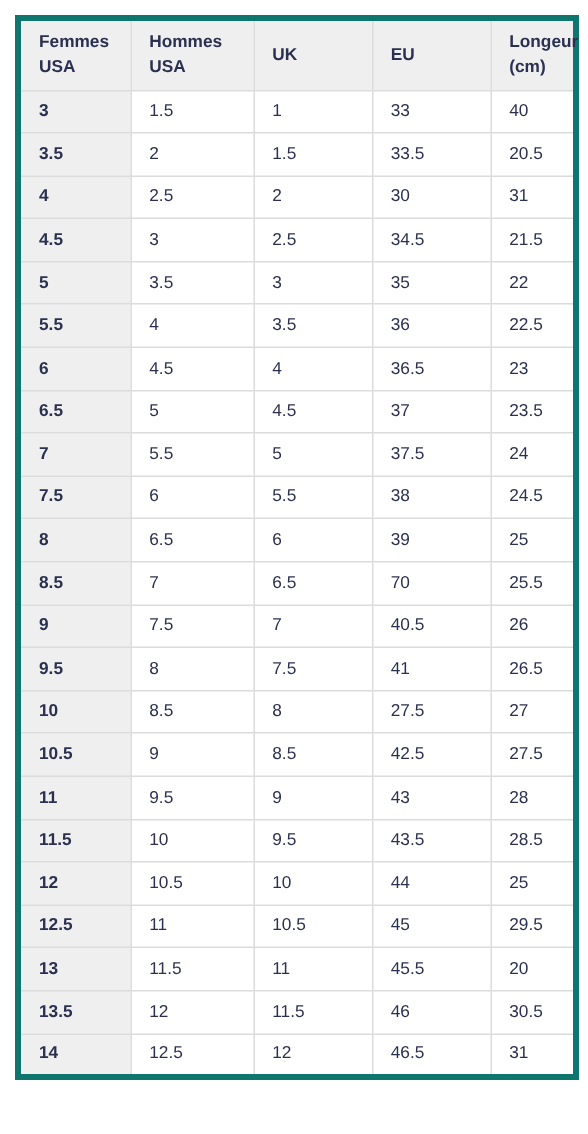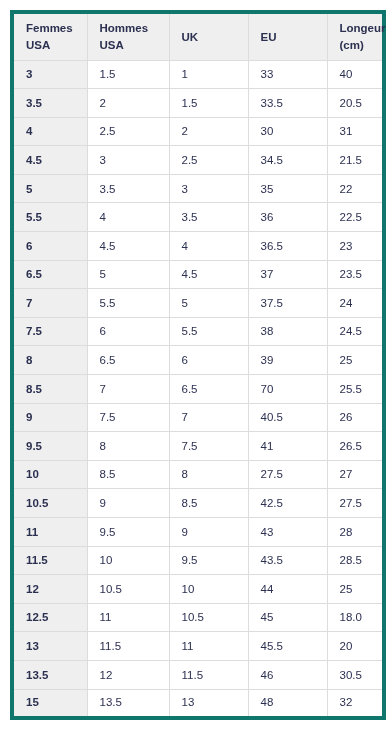--- a/index.html
+++ b/index.html
@@ -228,38 +228,38 @@
           <td>10.5</td>
           <td>10</td>
           <td>44</td>
           <td>25</td>
         </tr>
         <tr>
           <td class="firstcol">12.5</td>
           <td>11</td>
           <td>10.5</td>
           <td>45</td>
-          <td>18.0</td>
+          <td>29.5</td>
         </tr>
         <tr>
           <td class="firstcol">13</td>
           <td>11.5</td>
           <td>11</td>
           <td>45.5</td>
           <td>20</td>
         </tr>
         <tr>
           <td class="firstcol">13.5</td>
           <td>12</td>
           <td>11.5</td>
           <td>46</td>
           <td>30.5</td>
         </tr>
         <tr>
-          <td class="firstcol">15</td>
-          <td>13.5</td>
-          <td>13</td>
-          <td>48</td>
-          <td>32</td>
+          <td class="firstcol">14</td>
+          <td>12.5</td>
+          <td>12</td>
+          <td>46.5</td>
+          <td>31</td>
         </tr>
       </tbody>
   </table>
 </div>
 
 </body></html>

